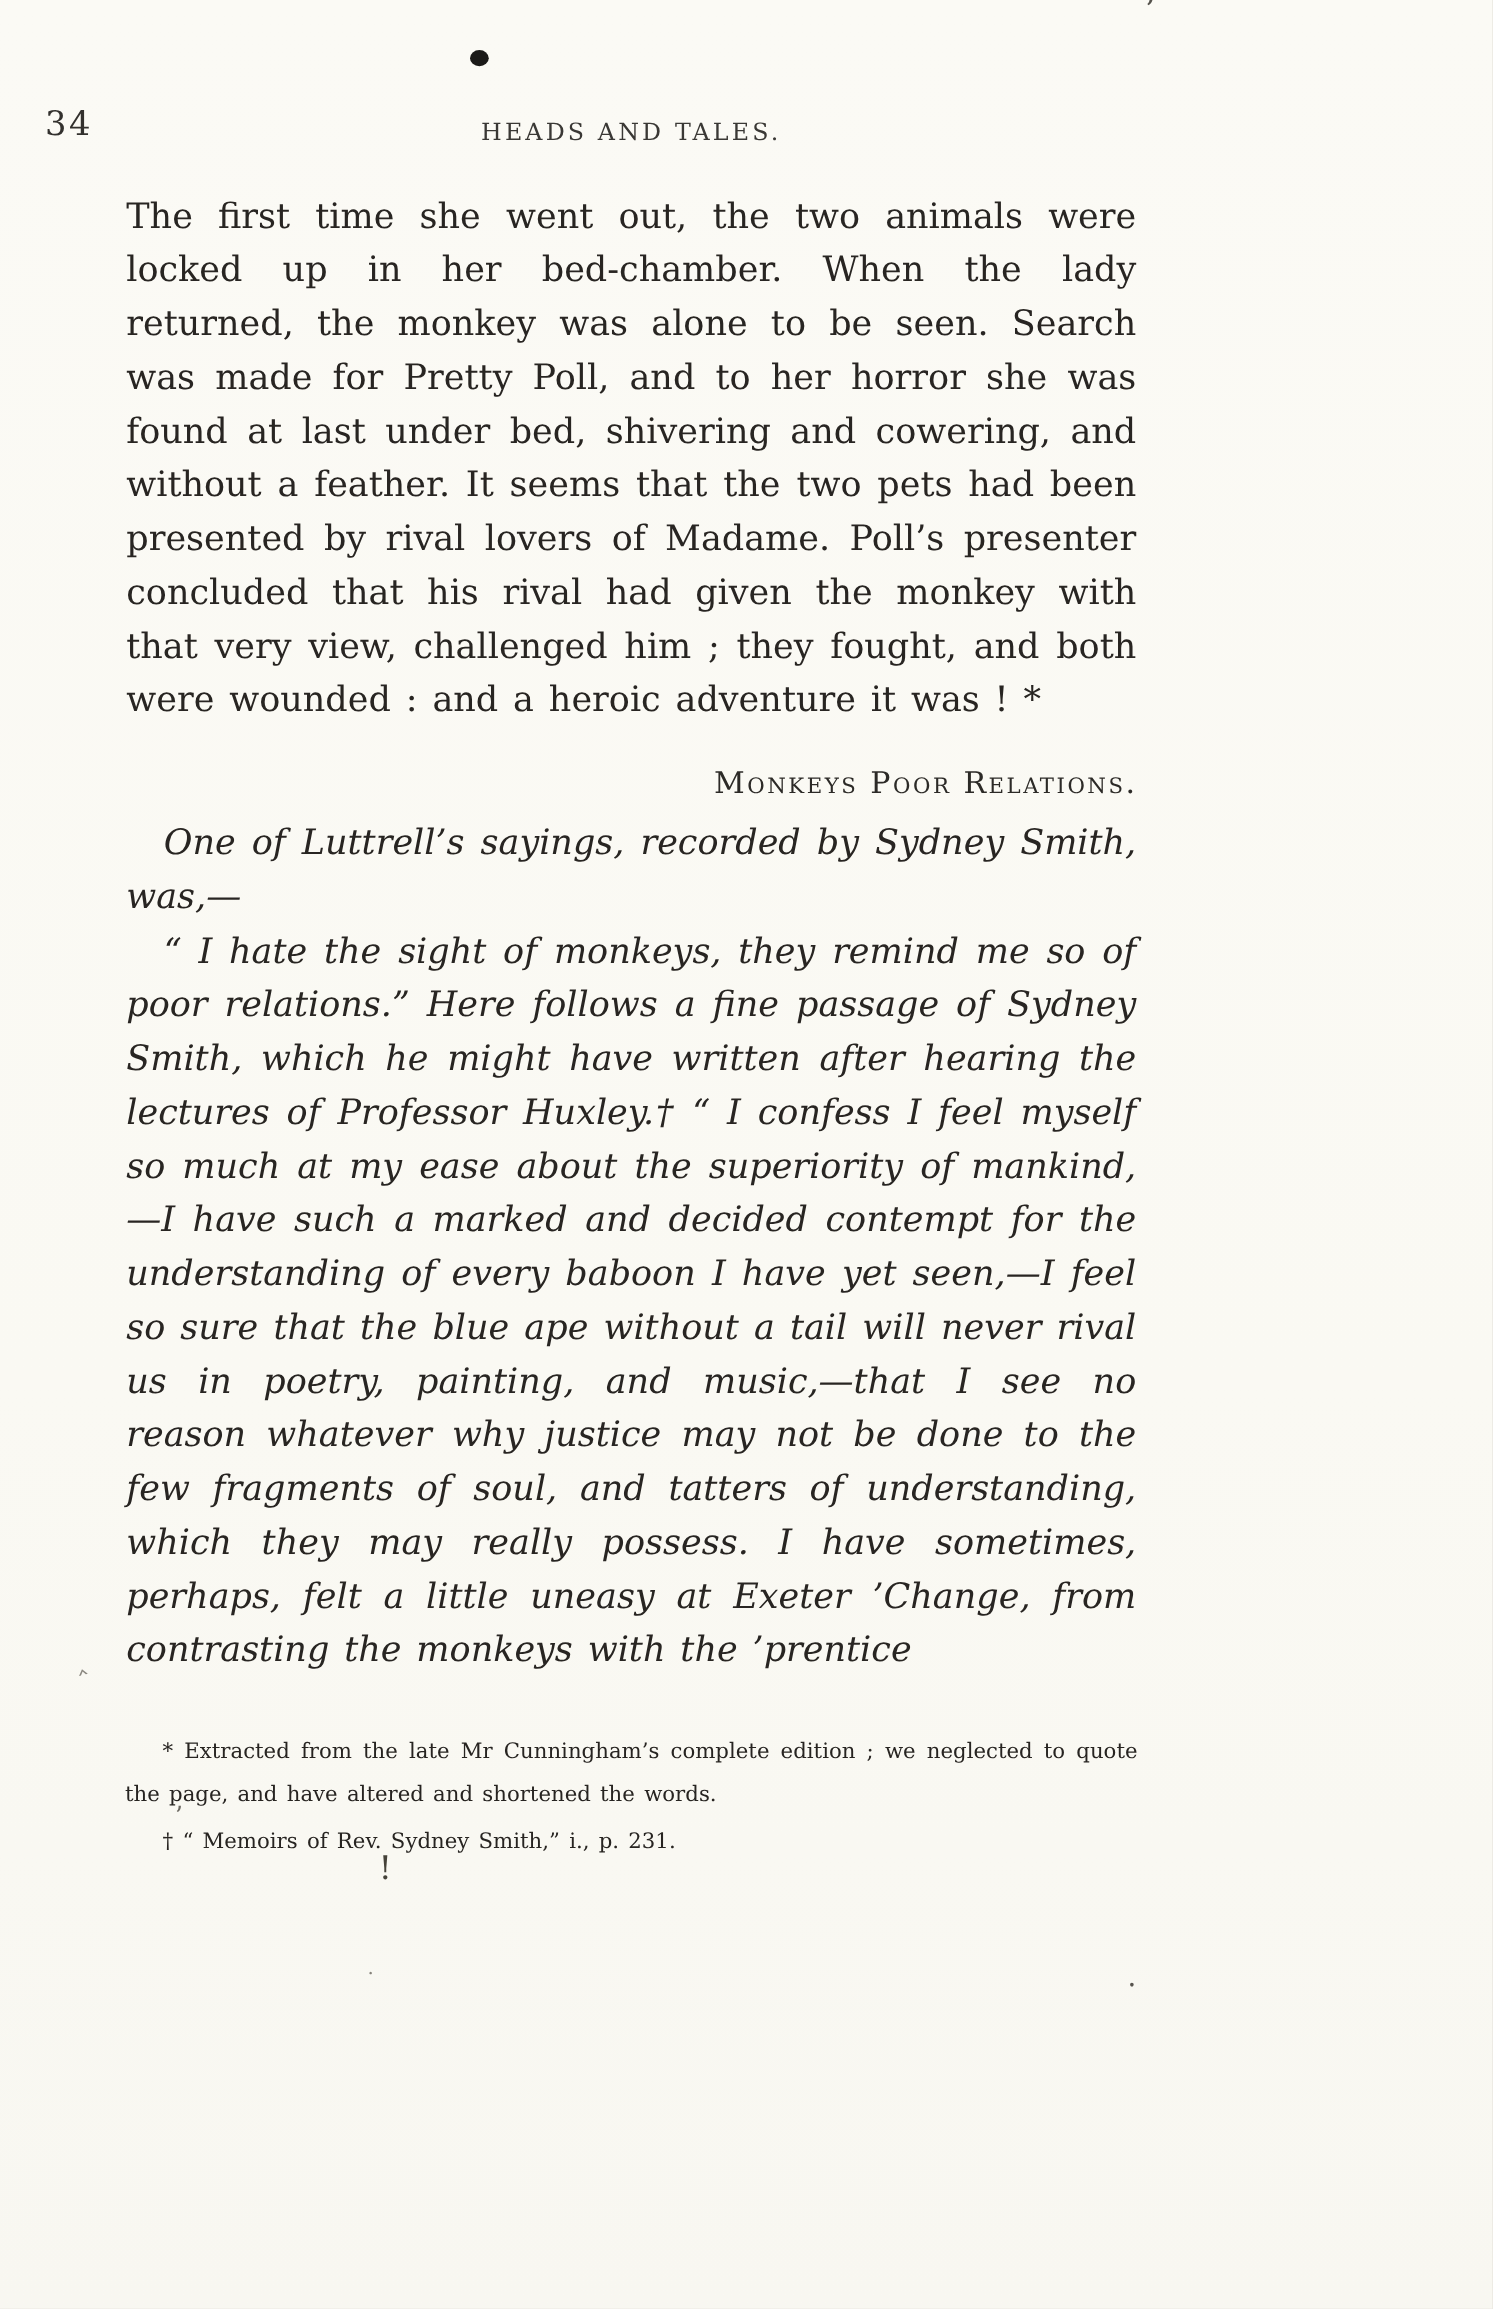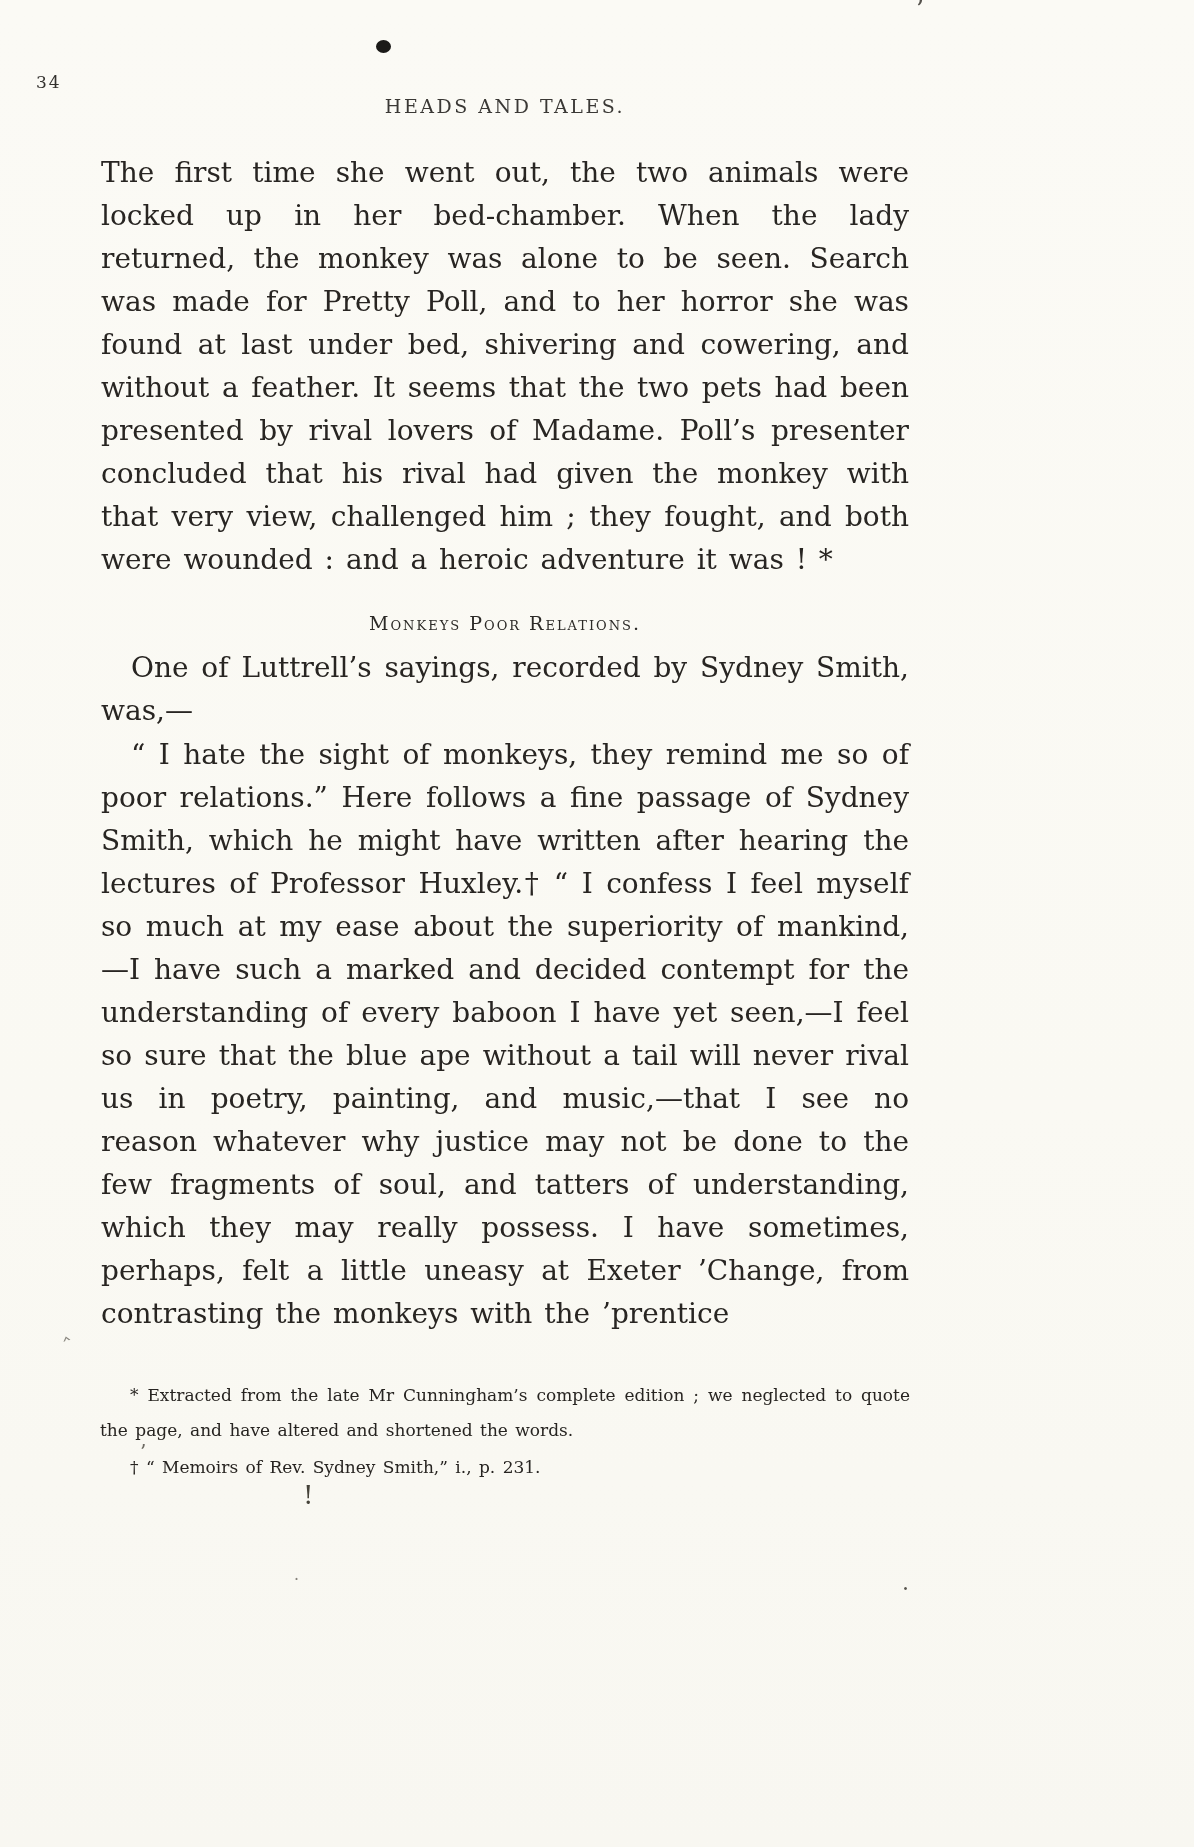--- a/index.html
+++ b/index.html
@@ -16,22 +16,22 @@
     background: linear-gradient(180deg, #fbfaf5 0%, #faf9f3 60%, #f8f7f1 100%);
     color: #262423;
     font-family: "DejaVu Serif", "Liberation Serif", serif;
     overflow: hidden;
     box-sizing: border-box;
   }
   
   .page-number {
     position: absolute;
     left: 36px;
-    top: 72px;
-    font-size: 17px;
+    top: 84px;
+    font-size: 27px;
     letter-spacing: 2px;
     color: #33312e;
   }
   .running-head {
     position: absolute;
     left: 100px;
     top: 95px;
     width: 810px;
     text-align: center;
     font-size: 19px;
@@ -49,25 +49,26 @@
     margin: 1px;
     font-size: 28px;
     line-height: 43px;
     text-align: justify;
     text-justify: inter-word;
     word-spacing: 3px;
     color: #282522;
   }
   p.body-para.indented {
     text-indent: 30px;
+    font-style: italic;
   }
   h2.section-heading {
     margin: 31px 0 12px 0;
-    text-align: center;
-    font-size: 19px;
+    text-align: right;
+    font-size: 24px;
     font-weight: normal;
     font-variant: small-caps;
     letter-spacing: 2px;
     color: #2c2a27;
   }
   
   .footnotes {
     margin-top: 43px;
   }
   p.footnote {

